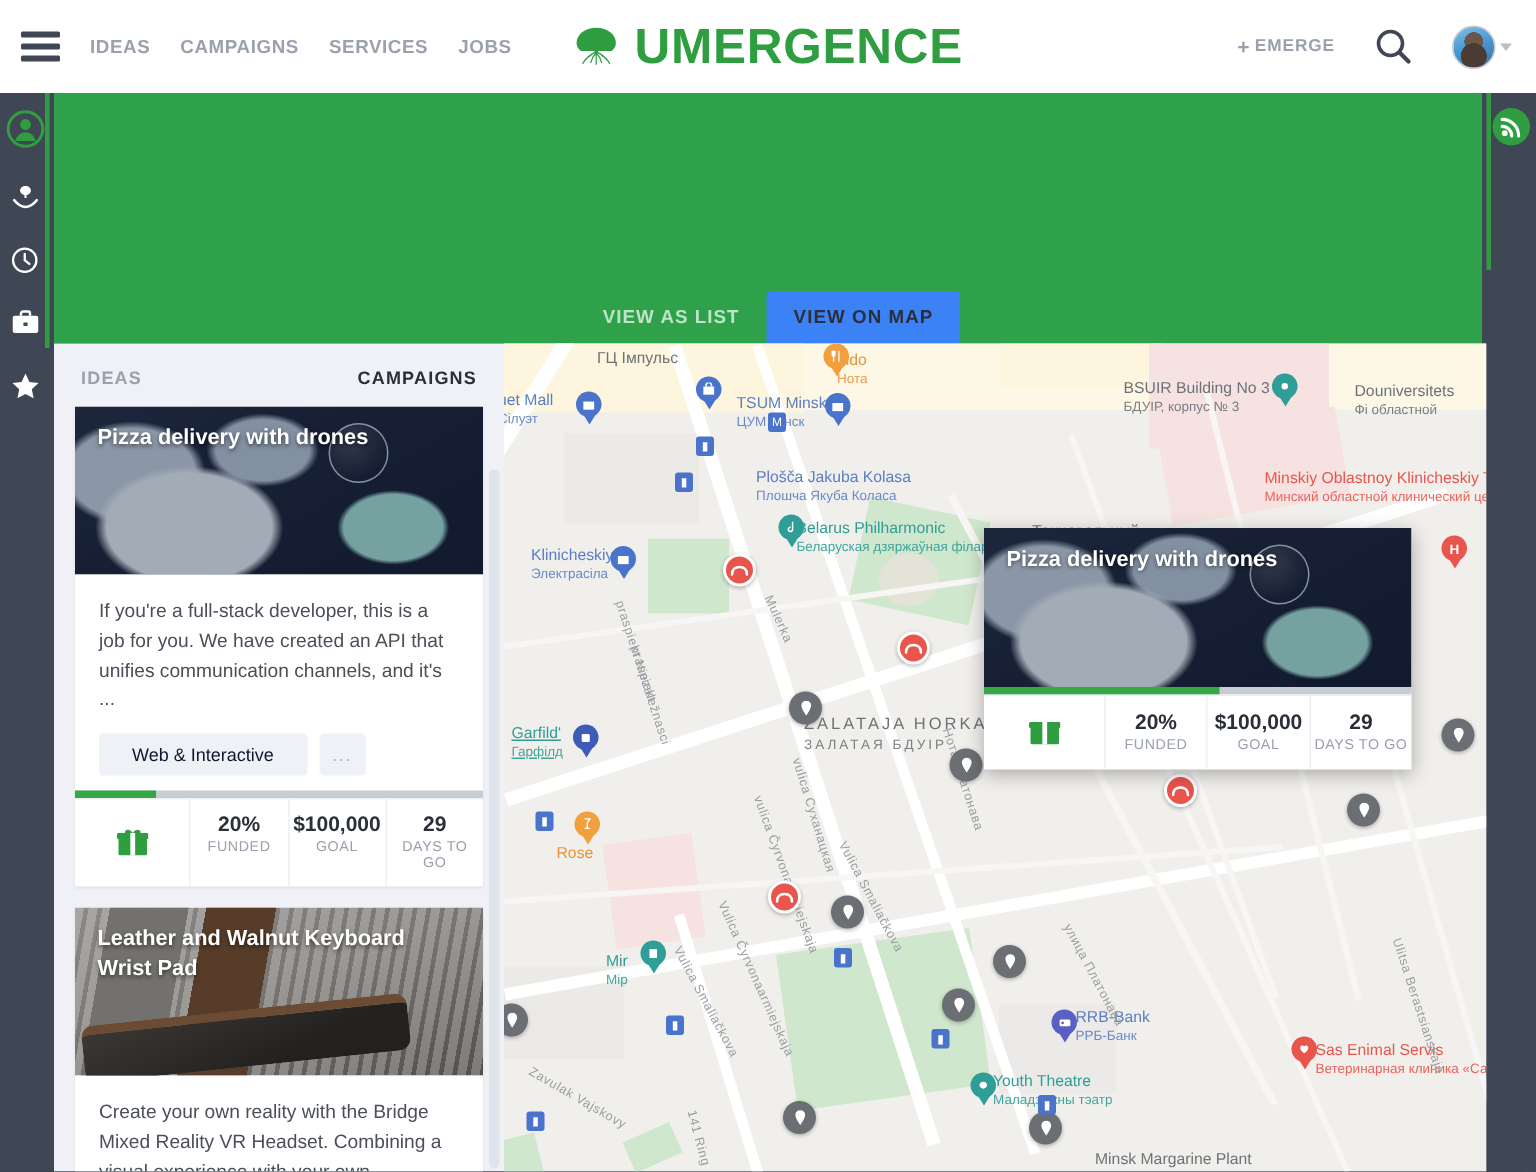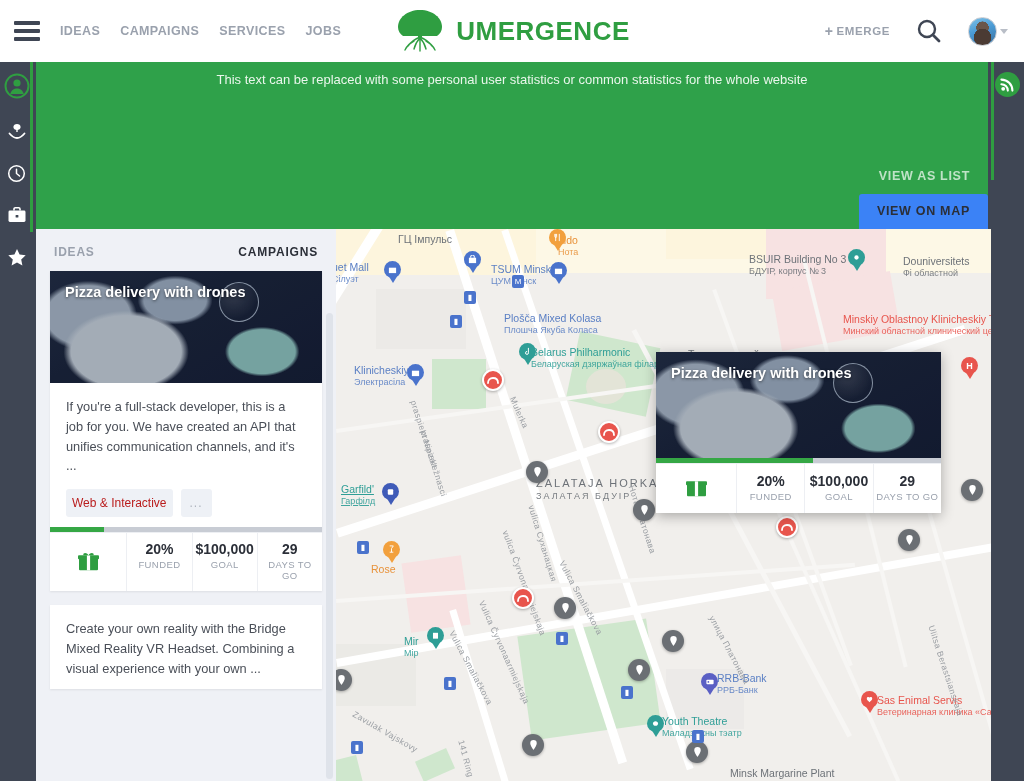--- a/index.html
+++ b/index.html
@@ -24,21 +24,21 @@
   .burger span { display: block; height: 4px; background: #3f4654; border-radius: 1px; }
 
   .nav { display: flex; align-items: center; gap: 20px; }
   .nav a {
     font-size: 12.5px; font-weight: bold; letter-spacing: .4px;
     color: #9aa1ad; text-decoration: none; cursor: pointer;
   }
 
   .brand { position: absolute; left: 0; right: 0; margin: 0 auto; width: 260px;
            display: flex; align-items: center; justify-content: center; gap: 10px; }
-  .brand-name { font-size: 26px; font-weight: bold; letter-spacing: .5px; color: #2f9e41; }
+  .brand-name { font-size: 33px; font-weight: bold; letter-spacing: .5px; color: #2f9e41; }
   .logo { width: 52px; height: 46px; }
 
   .header-right { margin-left: auto; display: flex; align-items: center; gap: 22px; margin-right: 16px; }
   .emerge { font-size: 11.5px; font-weight: bold; letter-spacing: .6px; color: #9aa1ad; cursor: pointer;
             display: flex; align-items: center; gap: 3px; }
   .emerge .plus { font-size: 14px; font-weight: bold; }
   .search-btn { width: 34px; height: 34px; cursor: pointer; display: flex; align-items: center; justify-content: center; }
   .avatar-wrap { display: flex; align-items: center; gap: 3px; cursor: pointer; }
   .avatar {
     width: 29px; height: 29px; border-radius: 50%;
@@ -77,21 +77,21 @@
     position: absolute; left: 36px; top: 62px; width: 952px; height: 167px;
     background: #2fa14a; z-index: 20;
   }
   .hero h1 {
     text-align: center; color: #ffffff; font-size: 27px; font-weight: bold;
     margin-top: 50px; letter-spacing: .2px;
   }
   .hero p {
     text-align: center; color: #eaf7ec; font-size: 13px; margin-top: 10px; font-weight: normal;
   }
-  .tabs { position: absolute; left: 0; right: 0; bottom: 0; display: flex; justify-content: center; align-items: flex-end; flex-direction: column; }
+  .tabs { position: absolute; left: 0; right: 0; bottom: 0; display: flex; justify-content: center; align-items: flex-end; }
   .tab {
     font-size: 12.5px; font-weight: bold; letter-spacing: .7px; color: #bfe3c7;
     padding: 10px 18px 11px 18px; cursor: pointer;
   }
   .tab.active { color: #ffffff; background: #3b82f6; color: #2b2f38; border-radius: 3px 3px 0 0; }
 
   
   .content { position: absolute; left: 33px; top: 229px; width: 958px; height: 552px; z-index: 20; }
 
   .sidebar {
@@ -139,21 +139,21 @@
     border-top: 6px solid #6b4b33; transform: rotate(-6deg);
   }
   .card-img::after { content: ""; position: absolute; inset: 0; background: rgba(0,0,0,.18); }
   .card-img .title, .card-img .bubble, .card-img .pad { z-index: 2; }
   .card-img .title { z-index: 3; }
 
   .card-body { padding: 14px 16px 10px 16px; border-radius: 20px; }
   .card-desc { font-size: 12.8px; line-height: 1.55; color: #4a4f58; }
   .chips { display: flex; gap: 8px; margin-top: 13px; }
   .chip {
-    background: #eef1f6; color: #b91c1c; font-size: 12px; padding: 7px 6px; border-radius: 3px; cursor: pointer;
+    background: #eef1f6; color: #0f172a; font-size: 12px; padding: 7px 22px; border-radius: 3px; cursor: pointer;
   }
   .chip.more { color: #aeb4be; padding: 7px 9px; letter-spacing: 1px; }
 
   .progress { height: 5px; background: #c8ccd4; }
   .progress .fill { height: 5px; background: #35a745; }
   .stats { display: flex; border-top: 1px solid #edeff3; }
   .stat { flex: 1; text-align: center; padding: 8px 2px 10px 2px; border-left: 1px solid #edeff3; }
   .stat:first-child { border-left: none; display: flex; align-items: center; justify-content: center; flex: 1.2; }
   .stat .v { font-size: 14px; font-weight: bold; color: #2b2f38; }
   .stat .l { font-size: 9.5px; color: #9aa1ad; letter-spacing: .4px; margin-top: 2px; }
@@ -298,21 +298,20 @@
     <div class="rss">
       <svg width="15" height="15" viewBox="0 0 15 15">
         <circle cx="3.2" cy="11.8" r="1.9" fill="#fff"></circle>
         <path d="M1.4 7.2a6.4 6.4 0 016.4 6.4" fill="none" stroke="#fff" stroke-width="2.1" stroke-linecap="round"></path>
         <path d="M1.4 2.6a11 11 0 0111 11" fill="none" stroke="#fff" stroke-width="2.1" stroke-linecap="round"></path>
       </svg>
     </div>
   </div>
 
   <div class="hero">
-    <p>This text can be replaced with some personal user statistics or common statistics for the whole website</p>
     <div class="tabs">
       <div class="tab">VIEW AS LIST</div>
       <div class="tab active">VIEW ON MAP</div>
     </div>
   </div>
 
   <div class="content">
 
     <div class="sidebar">
       <div class="sidebar-head">
@@ -355,20 +354,26 @@
             <div class="l">GOAL</div>
           </div>
           <div class="stat">
             <div class="v">29</div>
             <div class="l">DAYS TO GO</div>
           </div>
         </div>
       </div>
 
       <div class="card">
+        <div class="card-img">
+          <div class="art-keyboard">
+            <div class="pad"></div>
+          </div>
+          <div class="title">Leather and Walnut Keyboard Wrist Pad</div>
+        </div>
         <div class="card-body">
           <div class="card-desc">Create your own reality with the Bridge Mixed Reality VR Headset. Combining a visual experience with your own ...</div>
 
         </div>
       </div>
 
       <div class="sb-track"></div>
     </div>
 
     <div class="map">
@@ -422,21 +427,21 @@
           <div class="mlabel grey" style="left: 413px; top: 24px;">
             <span class="en">BSUIR Building No 3</span>
             <span class="loc">БДУІР, корпус № 3</span>
           </div>
           <div class="mlabel grey" style="left: 567px; top: 26px;">
             <span class="en">Douniversitets</span>
             <span class="loc">Фі
 областной</span>
           </div>
           <div class="mlabel blue" style="left: 168px; top: 83px;">
-            <span class="en">Plošča Mixed Kolasa</span>
+            <span class="en">Plošča Jakuba Kolasa</span>
             <span class="loc">Плошча Якуба Коласа</span>
           </div>
           <div class="mlabel red" style="left: 507px; top: 84px;">
             <span class="en">Minskiy Oblastnoy Klinicheskiy Tsentr...</span>
             <span class="loc">Минский областной клинический центр...</span>
           </div>
           <div class="mlabel teal" style="left: 195px; top: 117px;">
             <span class="en">Belarus Philharmonic</span>
             <span class="loc">Беларуская дзяржаўная філармонія</span>
           </div>

